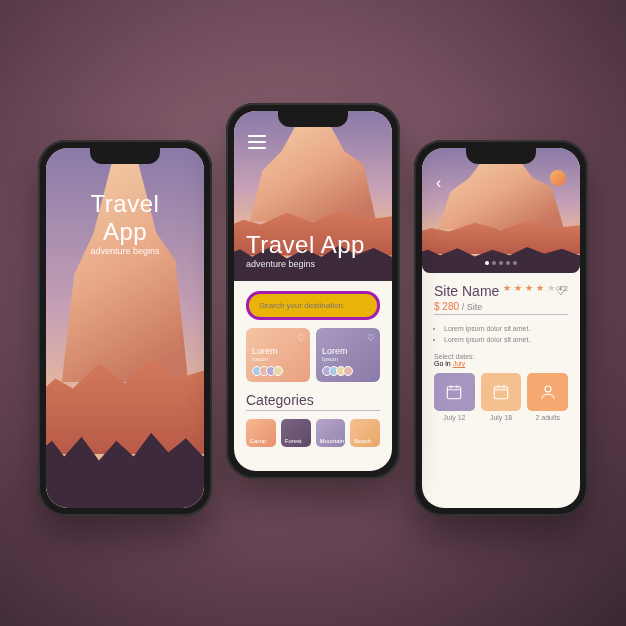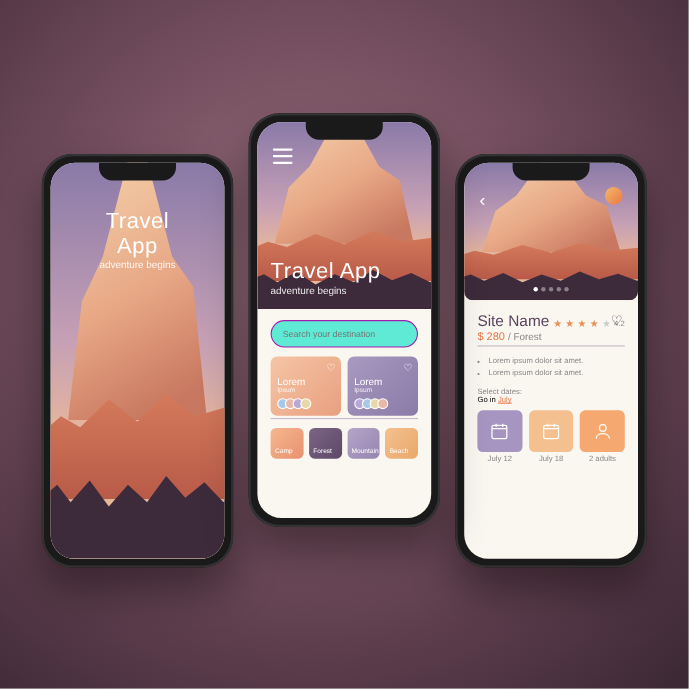--- a/index.html
+++ b/index.html
@@ -55,21 +55,21 @@
     }
     .trees {
       position: absolute; bottom: 0; left: -5%;
       width: 110%; height: 22%;
       background: #3d2b3c;
       clip-path: polygon(0% 30%, 8% 15%, 15% 35%, 25% 10%, 35% 40%, 45% 15%, 55% 35%, 65% 5%, 75% 30%, 85% 12%, 95% 35%, 100% 20%, 100% 100%, 0% 100%);
     }
     .title-overlay {
       position: absolute; bottom: 12px; left: 12px; z-index: 3; color: #fff;
     }
-    .app-title { font-size: 20px; font-weight: 400; letter-spacing: 0.5px; }
+    .app-title { font-size: 24px; font-weight: 400; letter-spacing: 0.5px; }
     .app-sub { font-size: 9px; opacity: 0.9; }
     .centered { position: absolute; top: 40%; left: 50%; transform: translate(-50%,-50%); text-align: center; }
     .cta {
       position: absolute; bottom: 28px; left: 50%;
       transform: translateX(-50%);
       background: rgba(80,60,80,0.45);
       color: #fff; border: 1px solid rgba(255,255,255,0.5);
       padding: 8px 28px; border-radius: 20px;
       font-size: 11px; cursor: pointer;
     }
@@ -78,22 +78,22 @@
       width: 18px; height: 14px; cursor: pointer;
       display: flex; flex-direction: column; justify-content: space-between;
     }
     .hamburger span { height: 2px; background: #fff; border-radius: 1px; }
     .back { position: absolute; top: 26px; left: 14px; z-index: 4; color: #fff; font-size: 16px; cursor: pointer; }
     .avatar { position: absolute; top: 22px; right: 14px; z-index: 4; width: 16px; height: 16px;
       background: linear-gradient(135deg, #f5b868, #e87848); border-radius: 50%; cursor: pointer; }
     .content { padding: 10px 12px; }
     .search {
       width: 100%; padding: 7px 10px; font-size: 8px;
-      border: 1px solid #a21caf; border-radius: 14px;
-      background: #5eead4; color: #6b5270;
+      border: 3px solid #a21caf; border-radius: 14px;
+      background: #eab308; color: #6b5270;
     }
     .cards { display: flex; gap: 6px; margin-top: 8px; }
     .card { flex: 1; border-radius: 6px; padding: 4px 6px 6px; position: relative; }
     .card.c1 { background: linear-gradient(135deg, #f5c5a5, #e8a080); }
     .card.c2 { background: linear-gradient(135deg, #a89ac0, #8a7aa8); }
     .heart { position: absolute; top: 5px; right: 5px; font-size: 9px; color: #fff; }
     .card-title { font-size: 9px; color: #fff; margin-top: 14px; font-weight: 500; }
     .card-sub { font-size: 6px; color: rgba(255,255,255,0.85); }
     .avatars { display: flex; margin-top: 4px; }
     .mini-av { width: 10px; height: 10px; border-radius: 50%; margin-left: -3px; border: 1px solid #fff; }
@@ -106,21 +106,21 @@
     .cat { flex: 1; height: 28px; border-radius: 5px; position: relative; cursor: pointer; }
     .cat-label { position: absolute; bottom: 3px; left: 4px; font-size: 6px; color: #fff; }
     .cat1 { background: linear-gradient(135deg, #f5b890, #e89070); }
     .cat2 { background: linear-gradient(135deg, #7a6585, #5d4868); }
     .cat3 { background: linear-gradient(135deg, #b5a5c8, #9585b0); }
     .cat4 { background: linear-gradient(135deg, #f5c090, #e8a868); }
     .dots { position: absolute; bottom: 8px; left: 50%; transform: translateX(-50%); display: flex; gap: 3px; }
     .dot { width: 4px; height: 4px; border-radius: 50%; background: rgba(255,255,255,0.4); }
     .dot.active { background: #fff; }
     .heart-float { position: absolute; right: 14px; color: #5a4560; font-size: 12px; cursor: pointer; }
-    .site-row { display: flex; justify-content: space-between; align-items: flex-end; }
+    .site-row { display: flex; justify-content: space-between; align-items: flex-start; }
     .site-name { font-size: 14px; color: #5a4560; }
     .stars { display: flex; align-items: center; gap: 3px; }
     .star { color: #e89050; font-size: 9px; }
     .star.empty { color: #ccc; }
     .rating { font-size: 7px; color: #888; }
     .price { font-size: 10px; color: #e87848; margin-top: 2px; }
     .price-unit { color: #888; font-size: 9px; }
     .bullets { font-size: 7px; color: #888; margin-top: 8px; line-height: 1.6; list-style: disc; padding-left: 10px; }
     .dates-label { font-size: 7px; color: #888; margin-top: 8px; }
     .dates-go { font-size: 7px; }
@@ -188,20 +188,21 @@
           <div class="card-title">Lorem</div>
           <div class="card-sub">Ipsum</div>
           <div class="avatars">
             <div class="mini-av av3"></div>
               <div class="mini-av av1"></div>
               <div class="mini-av av4"></div>
               <div class="mini-av av2"></div>
           </div>
         </div>
       </div>
+      <div class="section-title">Categories</div>
       <div class="divider"></div>
       <div class="cats">
         <div class="cat cat1">
             <span class="cat-label">Camp</span>
           </div>
         <div class="cat cat2">
             <span class="cat-label">Forest</span>
           </div>
         <div class="cat cat3">
             <span class="cat-label">Mountain</span>
@@ -240,21 +241,21 @@
           <span class="star">★</span>
             <span class="star">★</span>
             <span class="star">★</span>
             <span class="star">★</span>
             <span class="star empty">★</span>
           <span class="rating">4.2</span>
         </div>
       </div>
       <div class="price">
         <span>$ 280</span>
-        <span class="price-unit">/ Forest</span>
+        <span class="price-unit">/ Site</span>
       </div>
       <div class="divider"></div>
       <ul class="bullets">
         <li>Lorem ipsum dolor sit amet.</li>
         <li>Lorem ipsum dolor sit amet.</li>
       </ul>
       <div class="dates-label">Select dates:</div>
       <div class="dates-go">
         <span>Go in</span>
         <span class="july">July</span>

